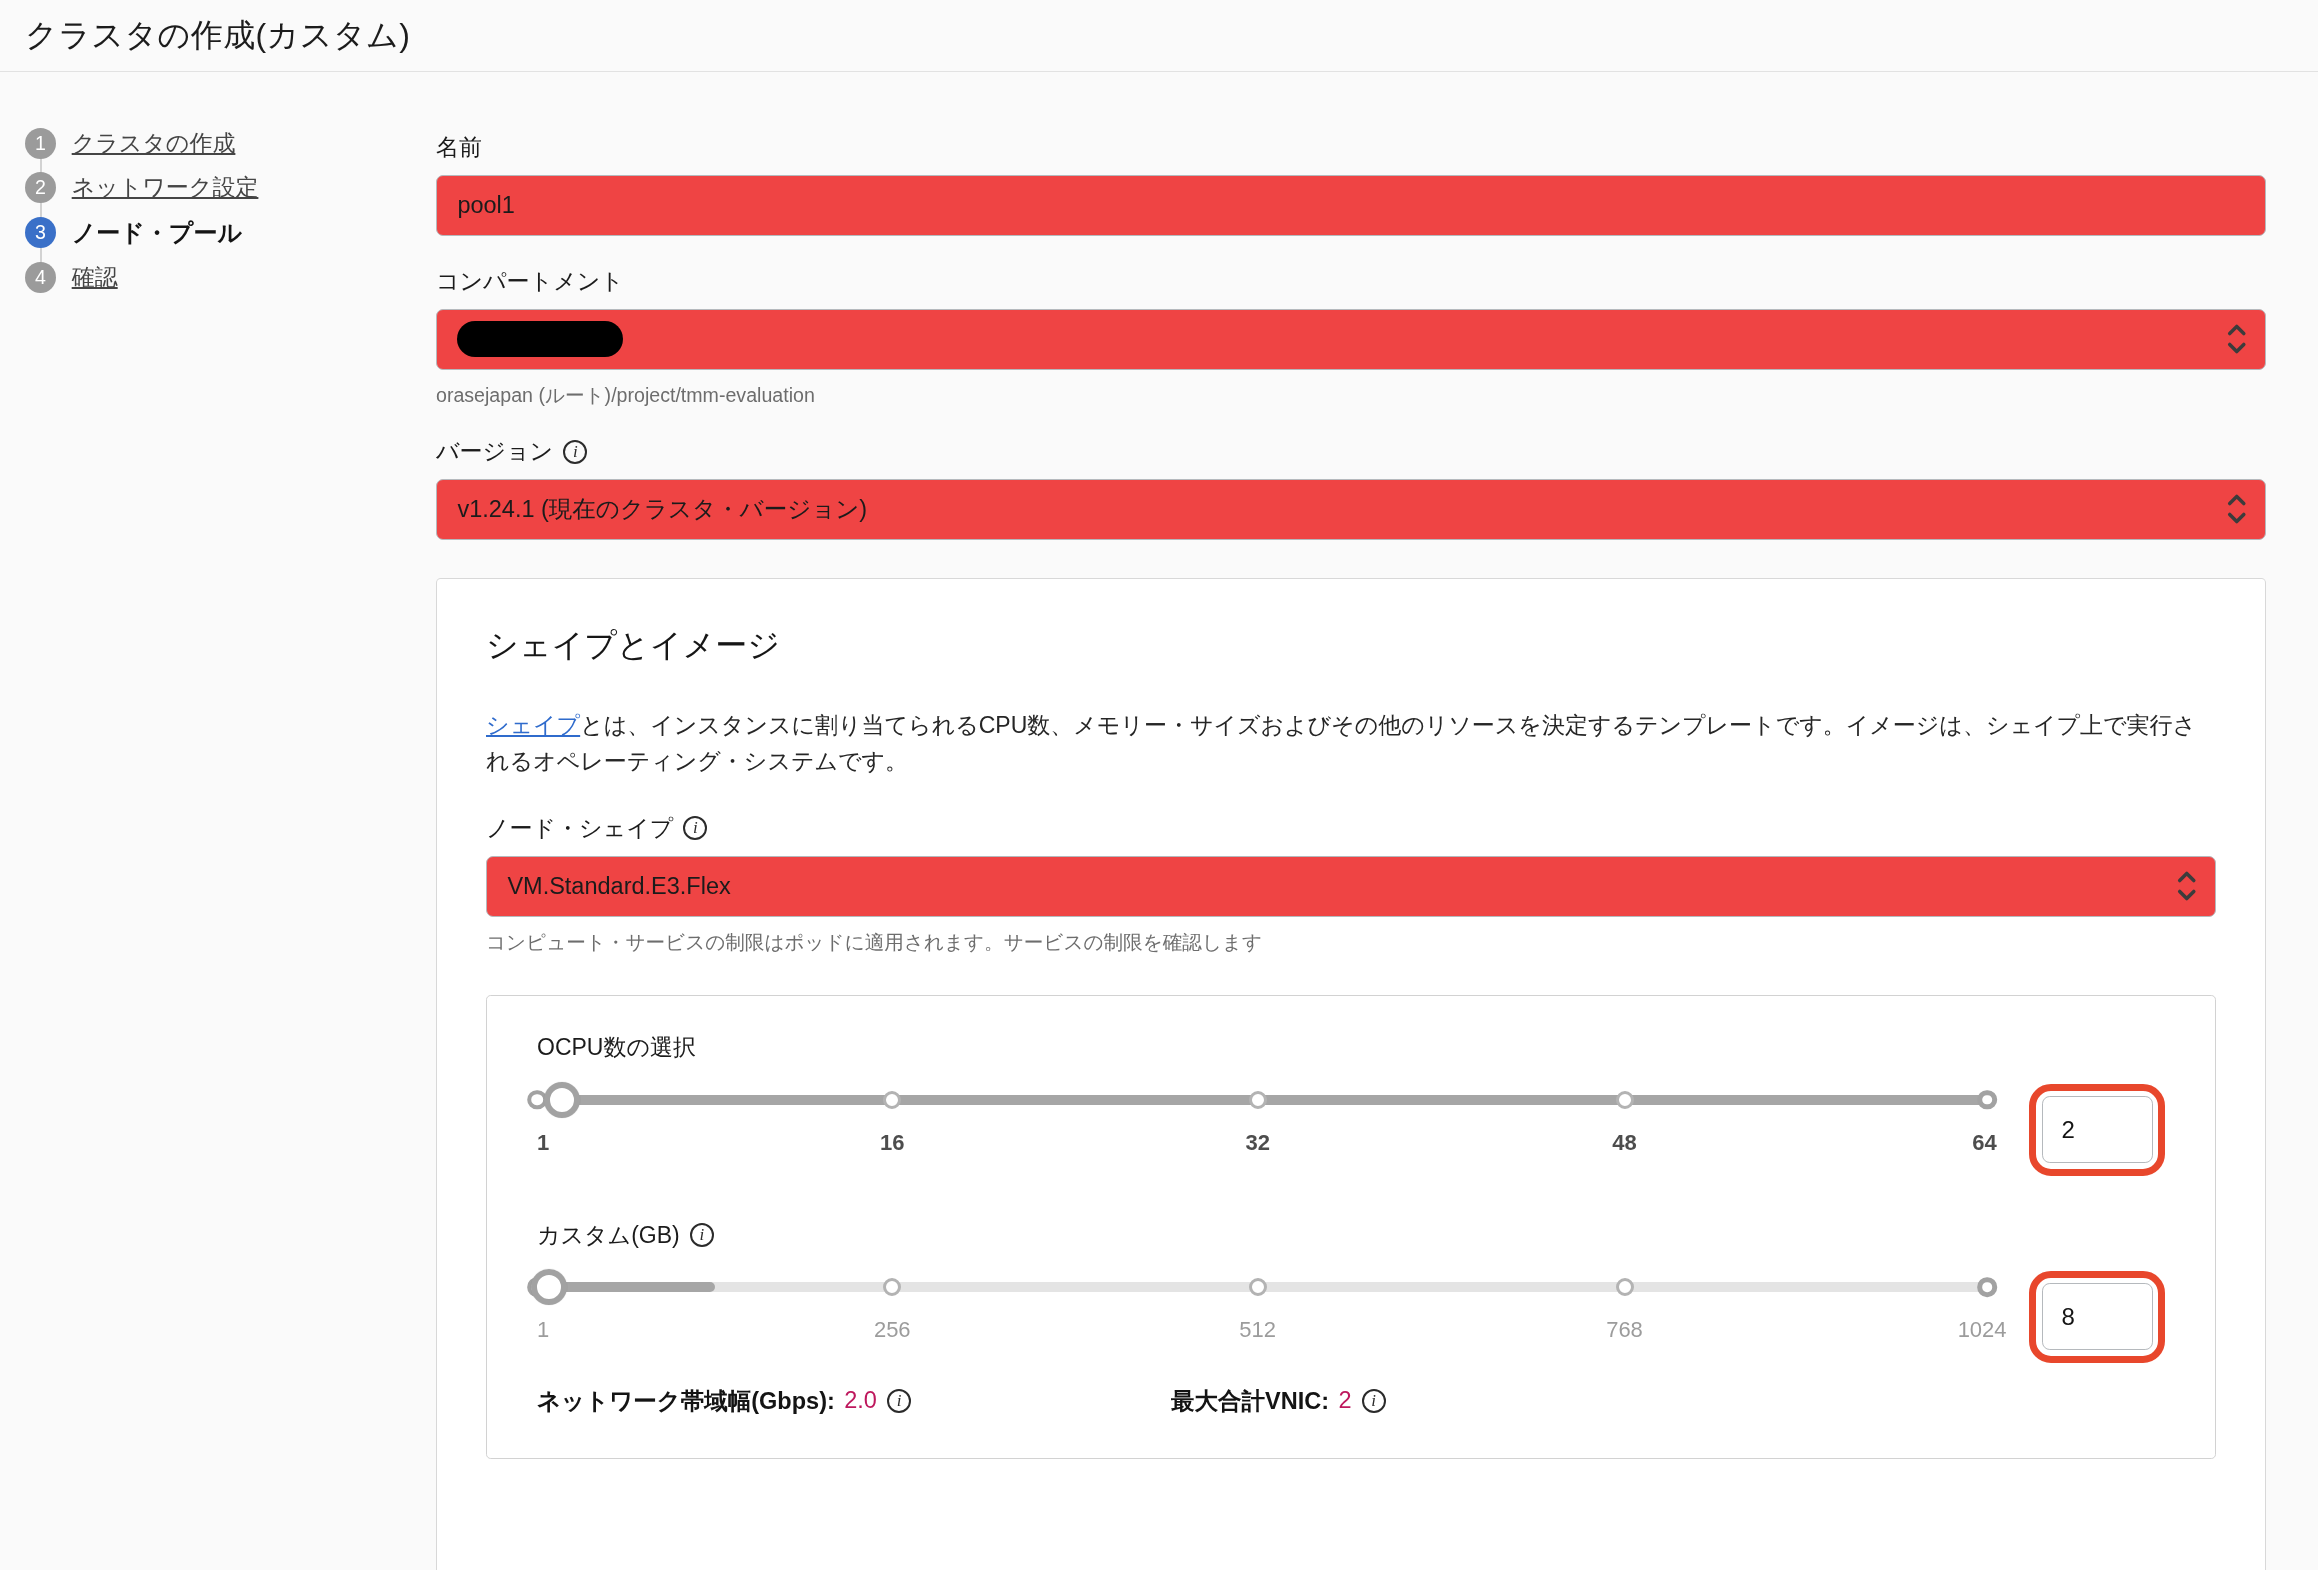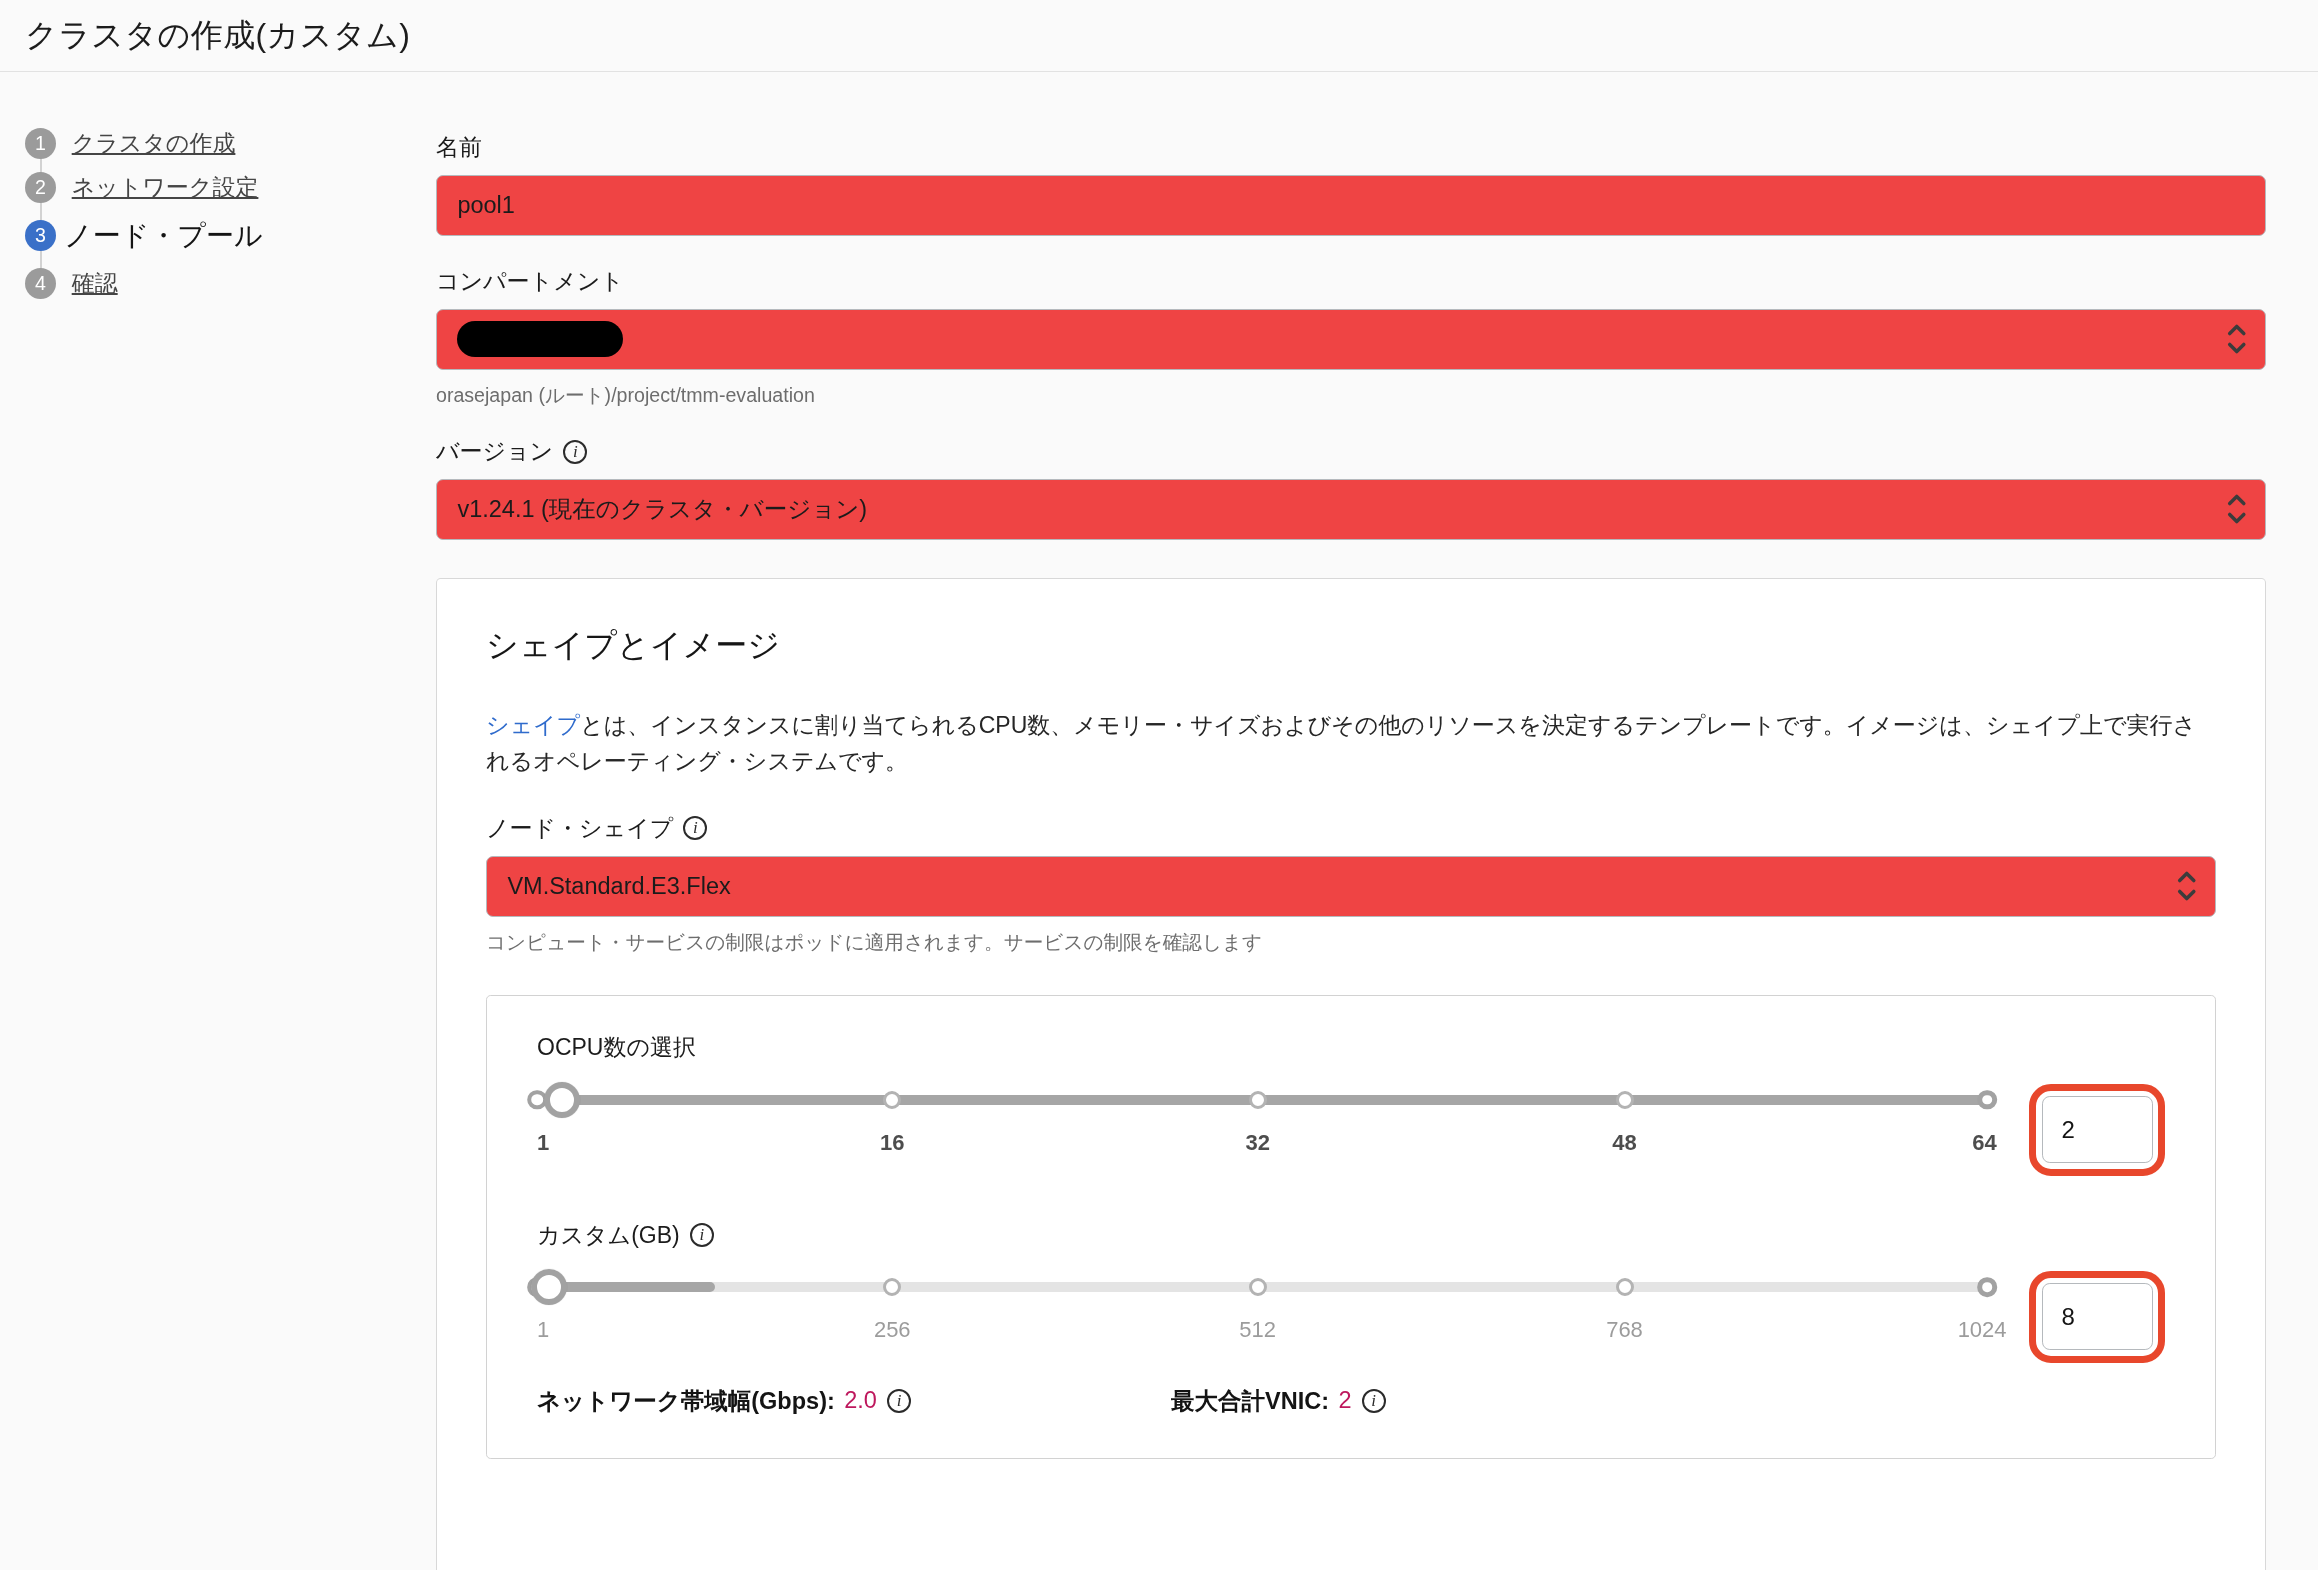--- a/index.html
+++ b/index.html
@@ -21,21 +21,21 @@
   .steps { position:relative; }
   .steps .vline { position:absolute; left:15px; top:15.7px; bottom:20.4px; width:1.6px; background:#d2d2d2; }
   .step { position:relative; display:flex; align-items:center; margin-bottom:13.3px; }
   .step .dot {
     width:31px; height:31px; border-radius:50%; background:#9b9b9b; color:#fff;
     font-size:19.6px; display:flex; align-items:center; justify-content:center;
     flex:0 0 31px; z-index:1;
   }
   .step.active .dot { background:#3a70c8; }
   .step .lbl { margin-left:15.7px; font-size:23px; color:#454545; text-decoration:underline; cursor:pointer; }
-  .step.active .lbl { font-weight:400; color:#141414; text-decoration:none; font-size:28px; cursor:default;margin-left:8px; }
+  .step.active .lbl { font-weight:700; color:#141414; text-decoration:none; font-size:24px; cursor:default; }
 
   
   .fld-label { font-size:23px; color:#1b1b1b; margin-bottom:11.8px; display:flex; align-items:center; }
   .inp, .sel {
     width:100%; height:61px; background:#ef4444; border:1.6px solid #b5b9bd; border-radius:7px;
     font-size:23.5px; color:#1b1b1b; padding:0 20.4px; display:flex; align-items:center;
     font-family:inherit;
   }
   .sel { position:relative; cursor:pointer; }
   .sel .chev { position:absolute; right:17px; top:50%; transform:translateY(-50%); }
@@ -49,21 +49,21 @@
     font-family:"Liberation Serif",serif; font-style:italic; font-size:17px; color:#2b2b2b;
   }
 
   
   .card {
     margin-top:38px; background:#fff; border:1.6px solid #d8d8d8; border-radius:4.7px 4.7px 0 0;
     border-bottom:none; padding:45px 49px 55px 49px; min-height:1097px;
   }
   .card h2 { font-size:32px; font-weight:500; color:#161616; margin-bottom:39px; }
   .desc { font-size:23px; line-height:36px; color:#262626; margin-bottom:34px; max-width:1756px; }
-  a.link { color:#2f6bcc; cursor:pointer; }
+  a.link { color:#2f6bcc; text-decoration:underline; cursor:pointer; }
 
   
   .flexbox { border:1.6px solid #d2d2d2; border-radius:4.7px; background:#fff; margin-top:39px; padding:36px 50px 41px 50px; }
   .flexintro { font-size:23px; color:#262626; margin-bottom:41px; }
 
   .slider-label { font-size:23px; color:#1b1b1b; margin-bottom:20.4px; display:flex; align-items:center; }
   .slider-row { display:flex; align-items:flex-start; }
   .slider-area { flex:1; margin-right:42px; padding-top:11px; }
   .track { position:relative; height:10.2px; border-radius:5.5px; background:#a6a6a6; }
   .track.light { background:#e4e4e4; }

